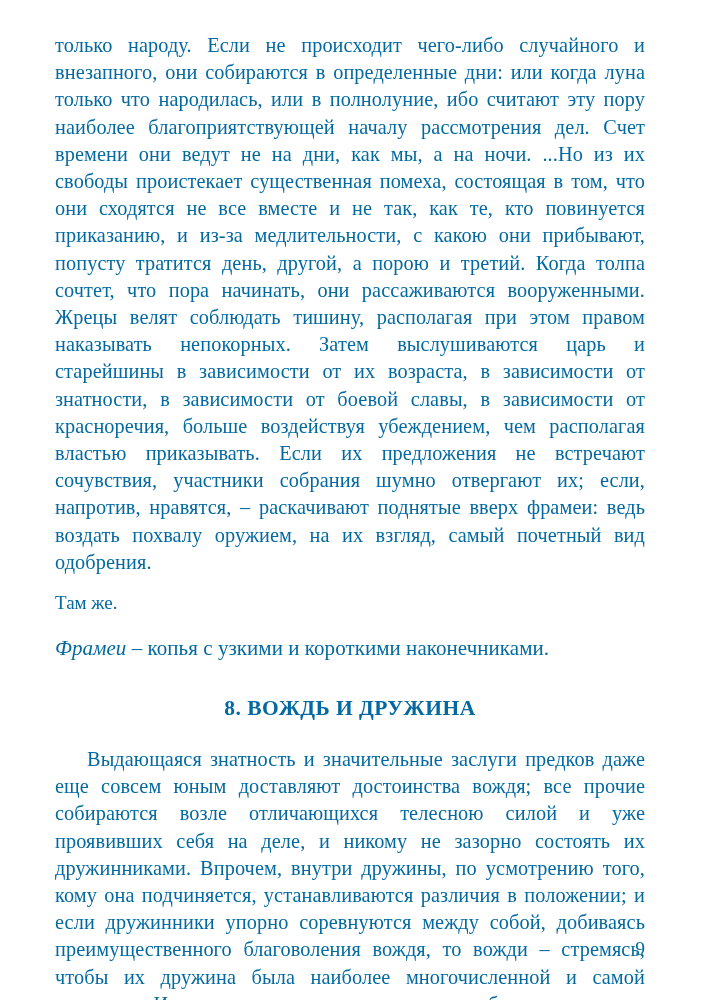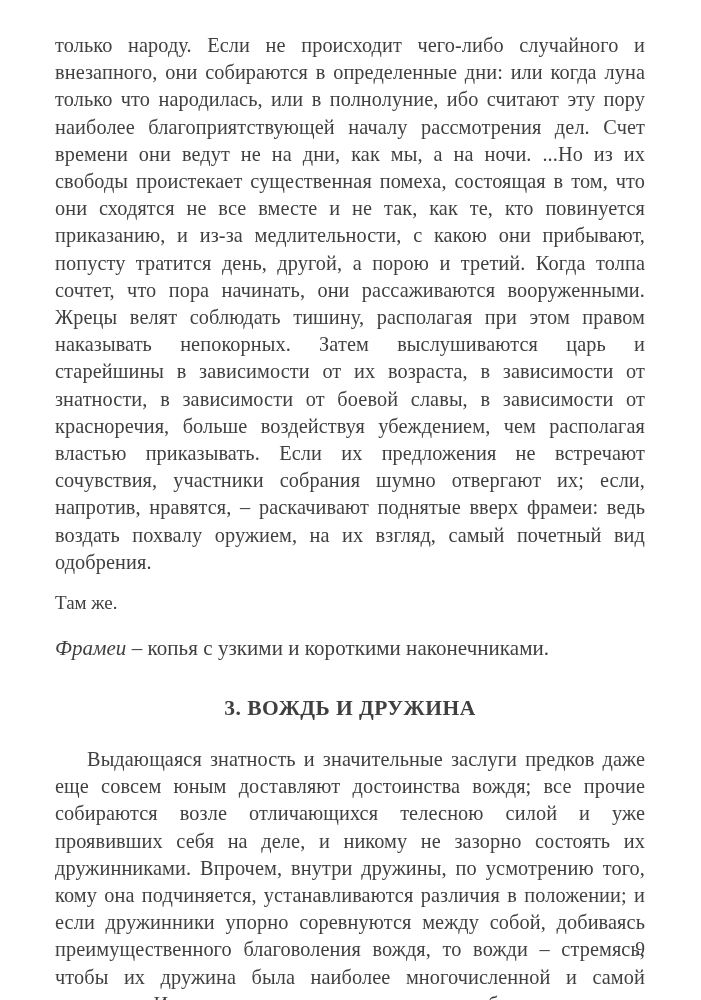--- a/index.html
+++ b/index.html
@@ -9,21 +9,21 @@
     background: #ffffff;
   }
 
   .page {
     position: relative;
     width: 701px;
     height: 1000px;
     background: #ffffff;
     overflow: hidden;
     font-family: "Liberation Serif", "DejaVu Serif", serif;
-    color: #404040;
+    color: #0369a1;
     box-sizing: border-box;
   }
 
   .text-column {
     position: absolute;
     left: 55px;
     top: 32px;
     width: 590px;
   }
 
@@ -103,21 +103,21 @@
   <div class="text-column">
 
     <p class="body-paragraph first-block">только народу. Если не происходит чего-либо случайного и внезапного, они собираются в определенные дни: или когда луна только что народилась, или в полнолуние, ибо считают эту пору наиболее благоприятствующей началу рассмотрения дел. Счет времени они ведут не на дни, как мы, а на ночи. ...Но из их свободы проистекает существенная помеха, состоящая в том, что они сходятся не все вместе и не так, как те, кто повинуется приказанию, и из-за медлительности, с какою они прибывают, попусту тратится день, другой, а порою и третий. Когда толпа сочтет, что пора начинать, они рассаживаются вооруженными. Жрецы велят соблюдать тишину, располагая при этом правом наказывать непокорных. Затем выслушиваются царь и старейшины в зависимости от их возраста, в зависимости от знатности, в зависимости от боевой славы, в зависимости от красноречия, больше воздействуя убеждением, чем располагая властью приказывать. Если их предложения не встречают сочувствия, участники собрания шумно отвергают их; если, напротив, нравятся, – раскачивают поднятые вверх фрамеи: ведь воздать похвалу оружием, на их взгляд, самый почетный вид одобрения.</p>
 
     <p class="attribution">Там же.</p>
 
     <p class="footnote">
       <span class="term">Фрамеи</span><span> – копья с узкими и короткими наконечниками.</span>
     </p>
 
-    <h2 class="section-heading">3. ВОЖДЬ И ДРУЖИНА</h2>
+    <h2 class="section-heading">8. ВОЖДЬ И ДРУЖИНА</h2>
 
     <p class="body-paragraph indented section-body">Выдающаяся знатность и значительные заслуги предков даже еще совсем юным доставляют достоинства вождя; все прочие собираются возле отличающихся телесною силой и уже проявивших себя на деле, и никому не зазорно состоять их дружинниками. Впрочем, внутри дружины, по усмотрению того, кому она подчиняется, устанавливаются различия в положении; и если дружинники упорно соревнуются между собой, добиваясь преимущественного благоволения вождя, то вожди – стремясь, чтобы их дружина была наиболее многочисленной и самой отважною. Их величие, их могущество в том, чтобы</p>
 
   </div>
 
   <div class="page-number">9</div>
 
 </div>
 
 </body></html>

